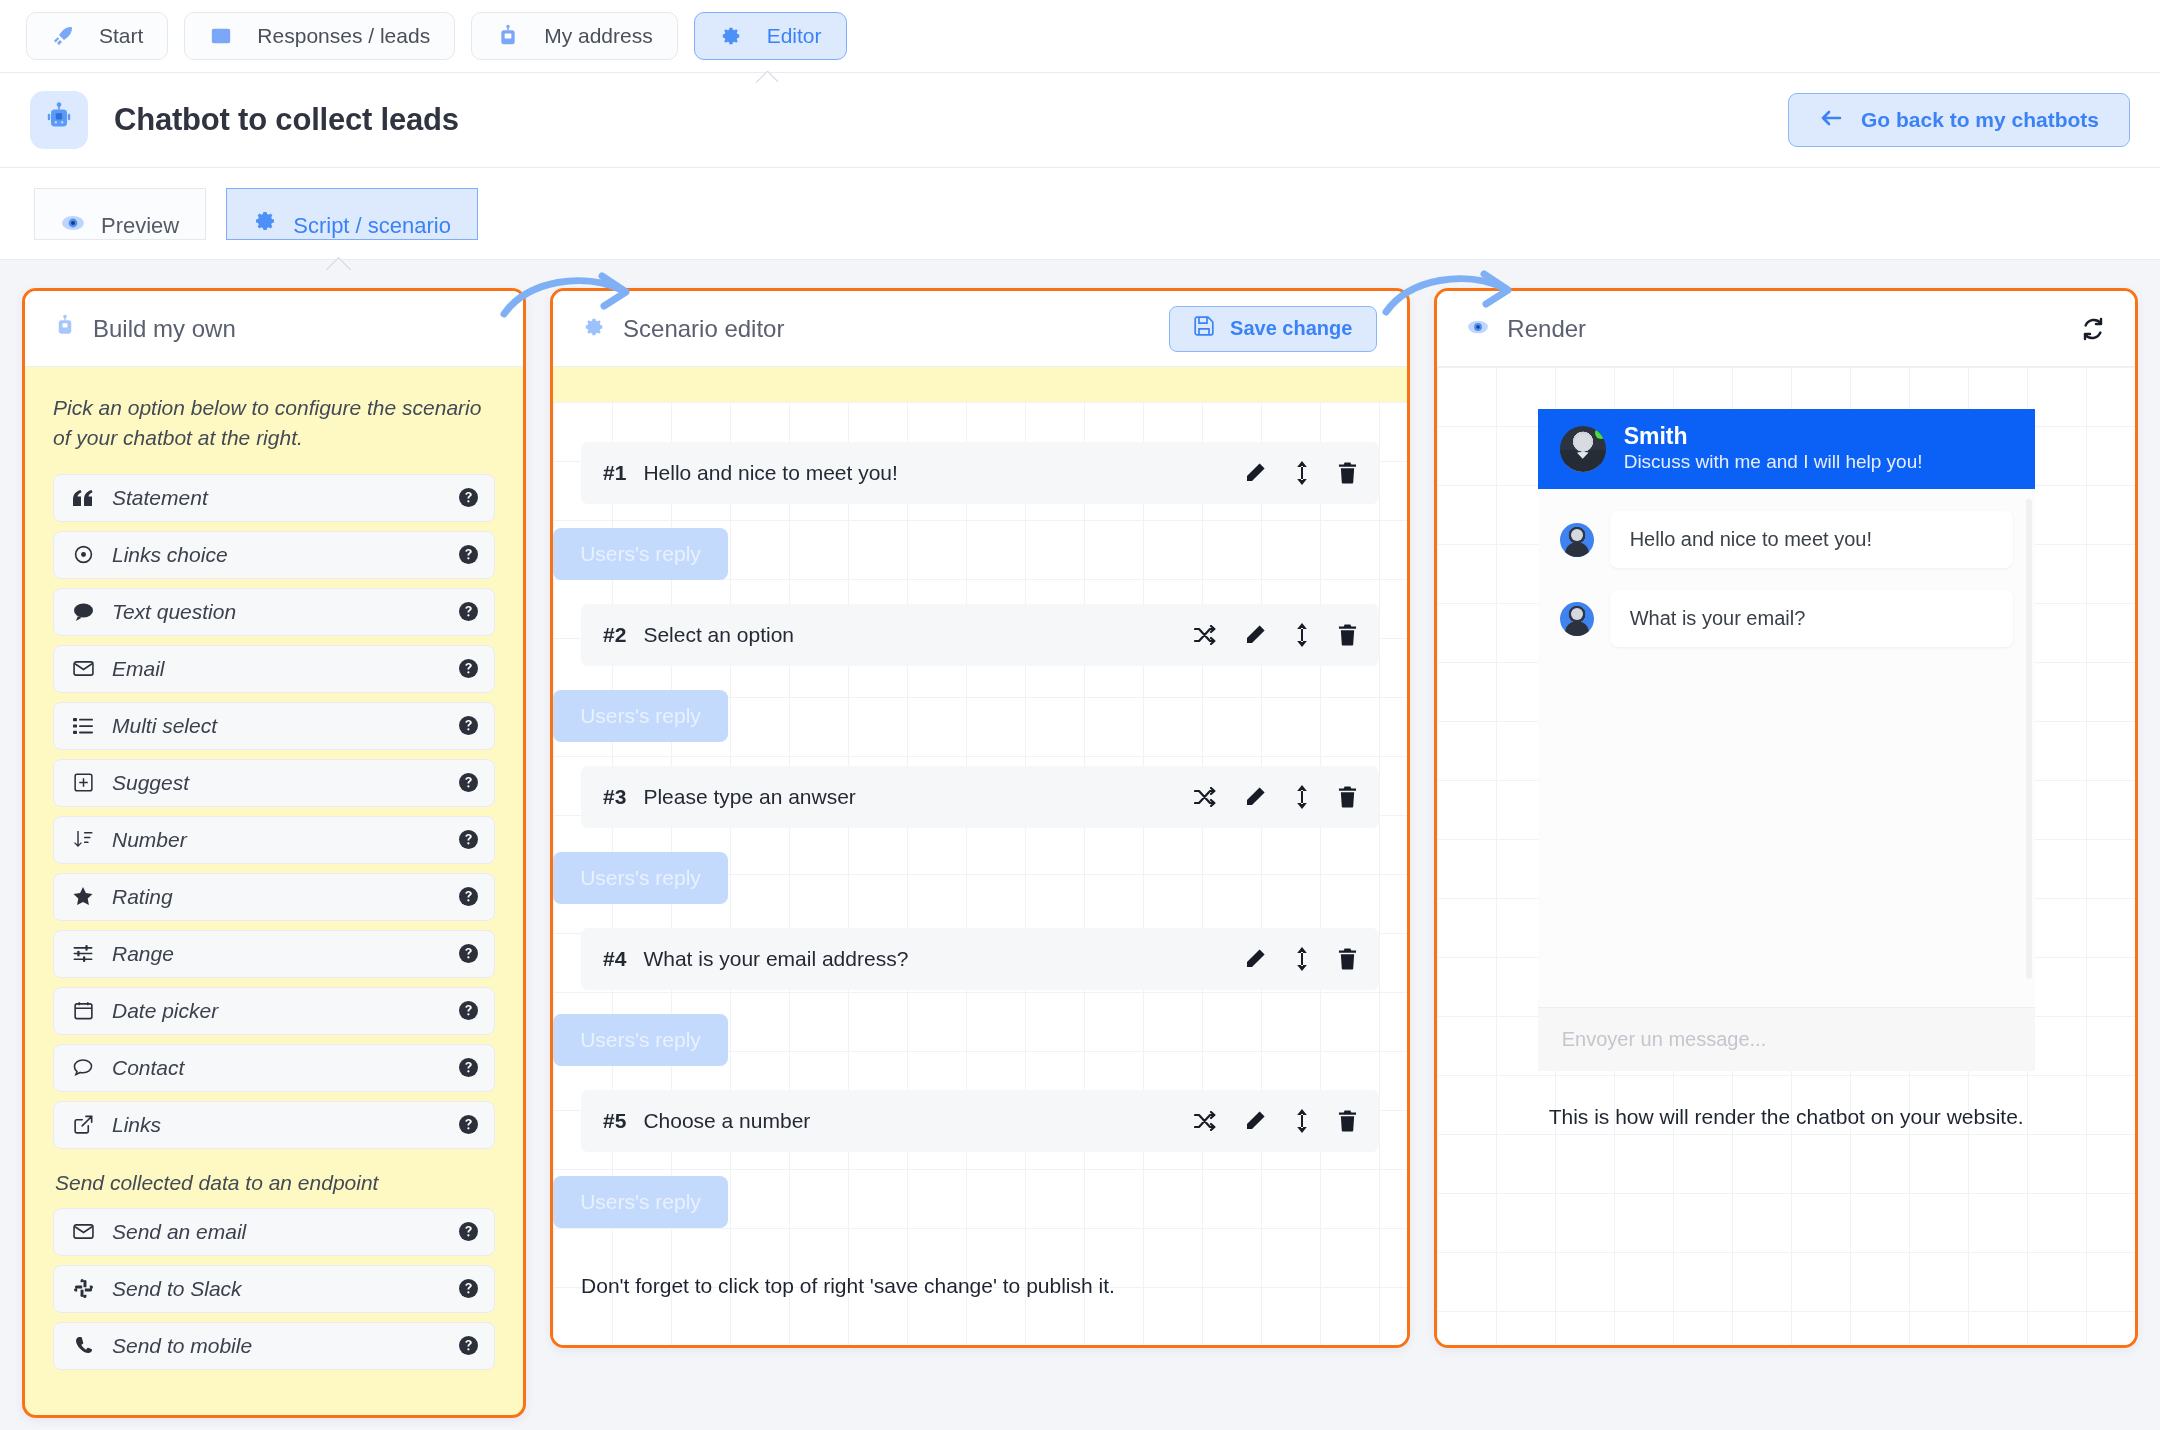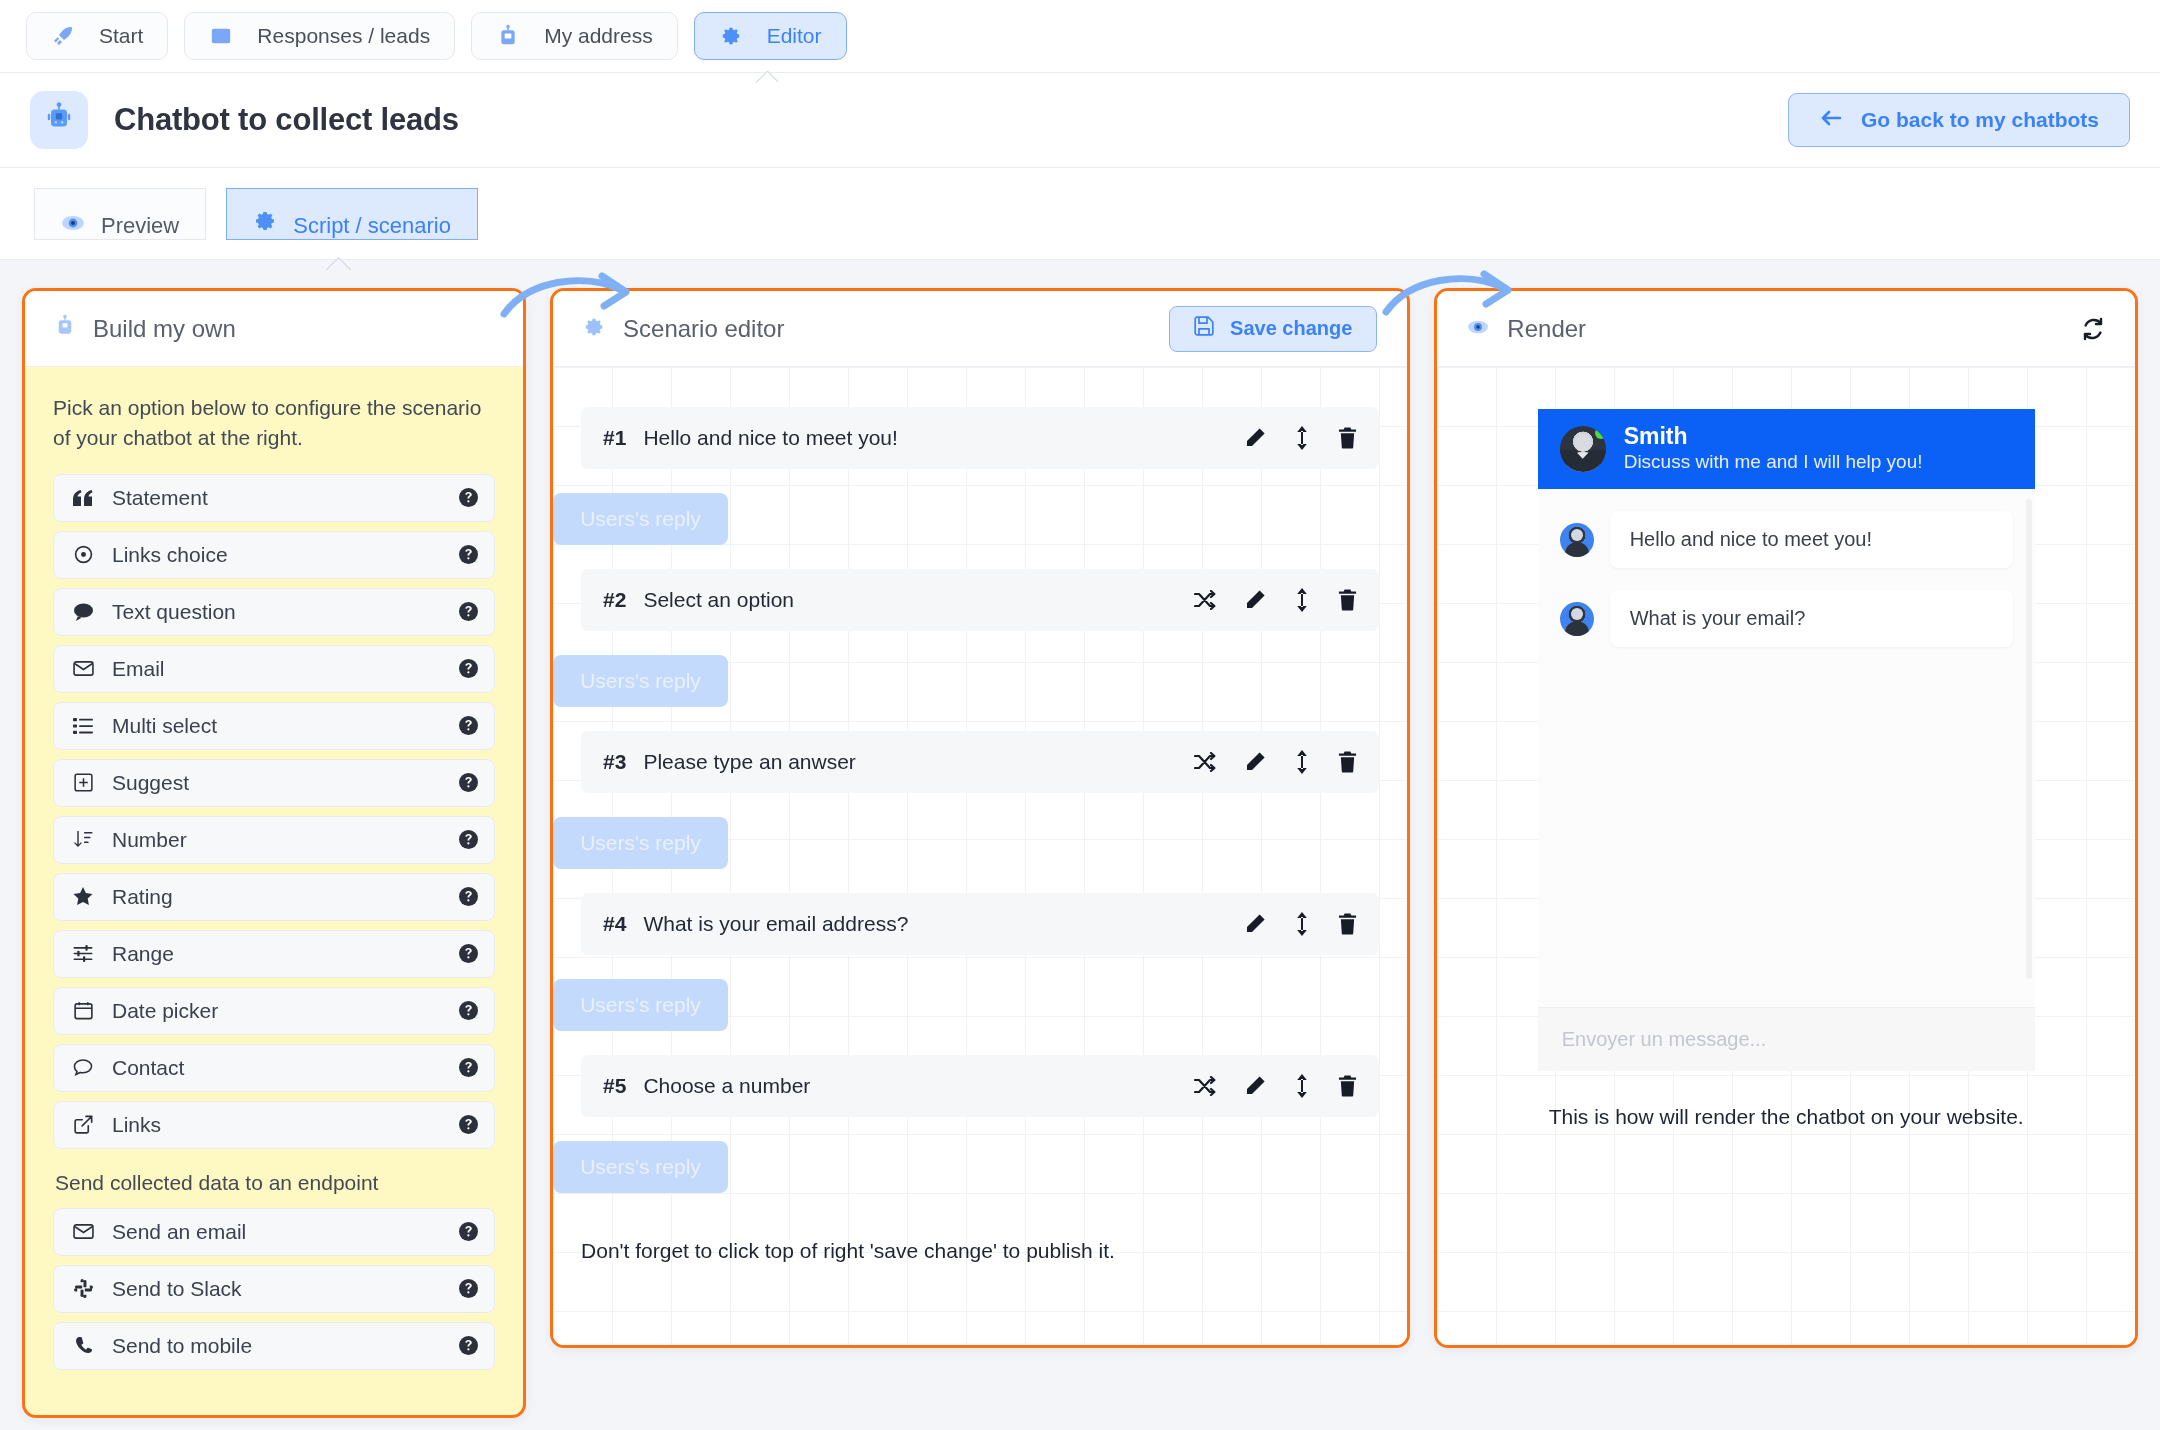--- a/index.html
+++ b/index.html
@@ -101,35 +101,35 @@
   .gridbg{
     background-color:#fff;
     background-image:
       linear-gradient(to right, #f1f2f6 1px, transparent 1px),
       linear-gradient(to bottom, #f1f2f6 1px, transparent 1px);
     background-size:59px 59px;
   }
 
   
   .left{ width:505px; min-height:1000px; }
-  .left-body{ padding:26px 28px 36px 28px; }
+  .left-body{ padding:26px 28px 36px 28px;font-style:italic; }
   .hint{ font-size:21px; color:#434a56; line-height:1.45; margin-bottom:20px; }
   .opt{
     display:flex; align-items:center;
     height:48px; margin-bottom:9px;
     border:1px solid #e9ebf1; border-radius:8px;
     background:#f7f8fa; padding:0 16px; cursor:pointer;
   }
   .opt .oi{ width:26px; display:flex; justify-content:center; color:#2b303a; }
   .opt .ol{ margin-left:16px; font-size:21px; color:#3b414d; }
   .opt .help{ margin-left:auto; color:#2b303a; display:flex; }
   .section-label{ font-size:21px; color:#434a56; margin:22px 0 13px 2px; }
 
   
-  .middle{ width:862px; min-height:1060px; display:flex; flex-direction:column;}
+  .middle{ width:862px; min-height:1060px; display:flex; flex-direction:column;gap:35px;}
   .savebtn{
     margin-left:auto; display:flex; align-items:center; gap:16px;
     height:46px; padding:0 24px;
     border:1px solid #8cb6fb; border-radius:8px;
     background:#ddeafe; color:#3b82f6; font-size:20px; font-weight:bold; cursor:pointer;
   }
   .mid-body{ flex:1; padding:40px 0 0 0; }
   .bot-row{
     margin:0 28px; height:62px;
     background:#f6f7f9; border-radius:7px;

